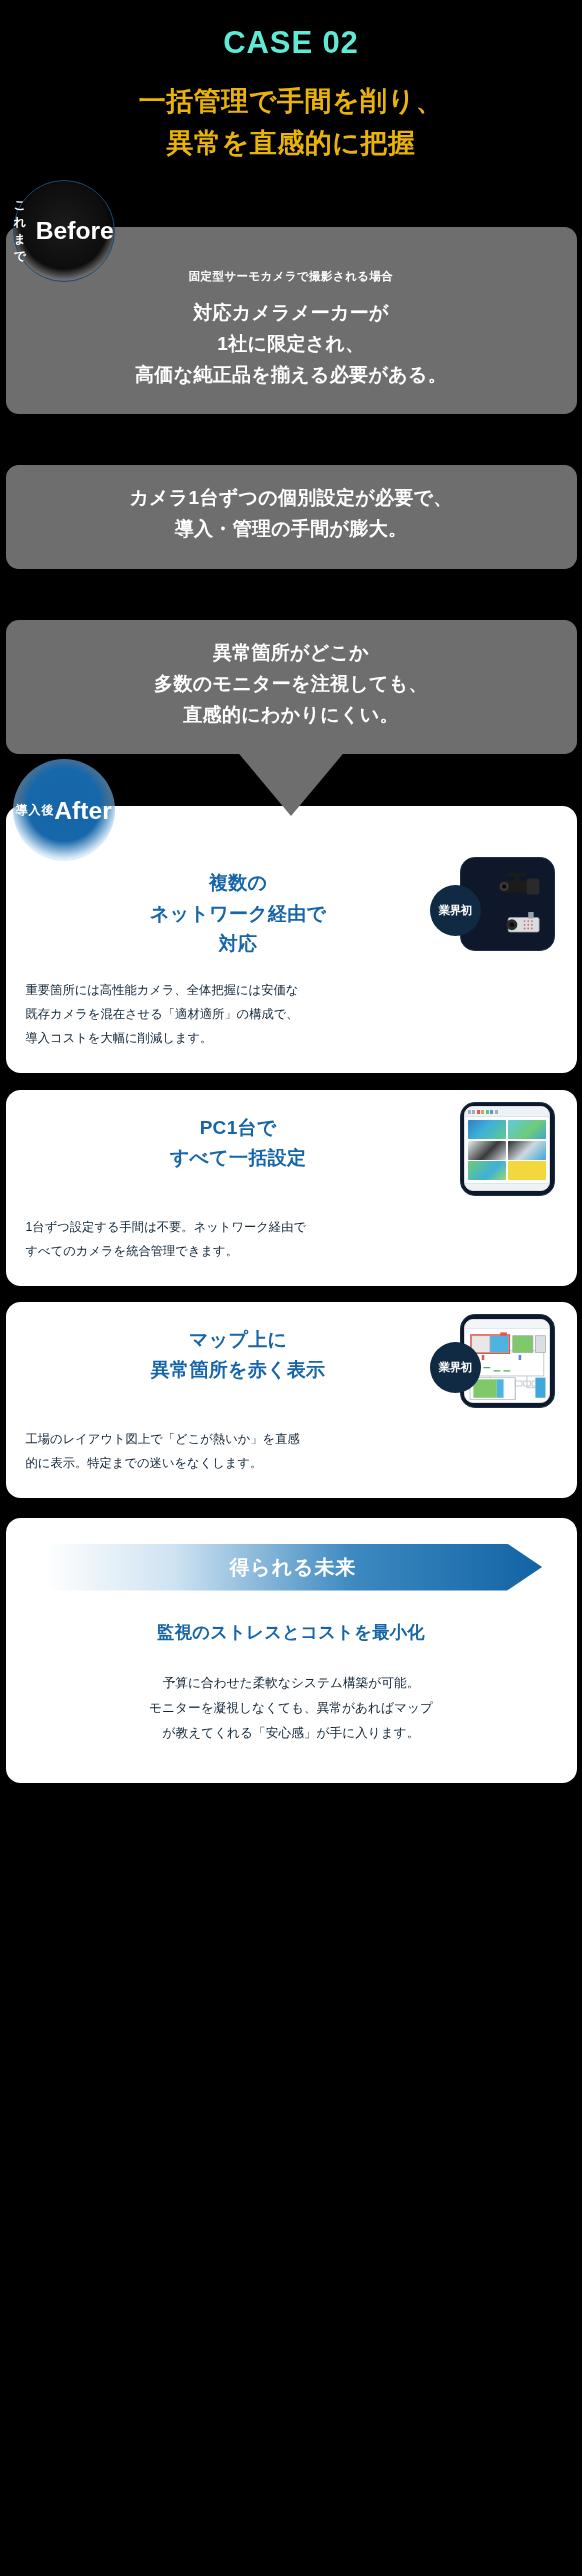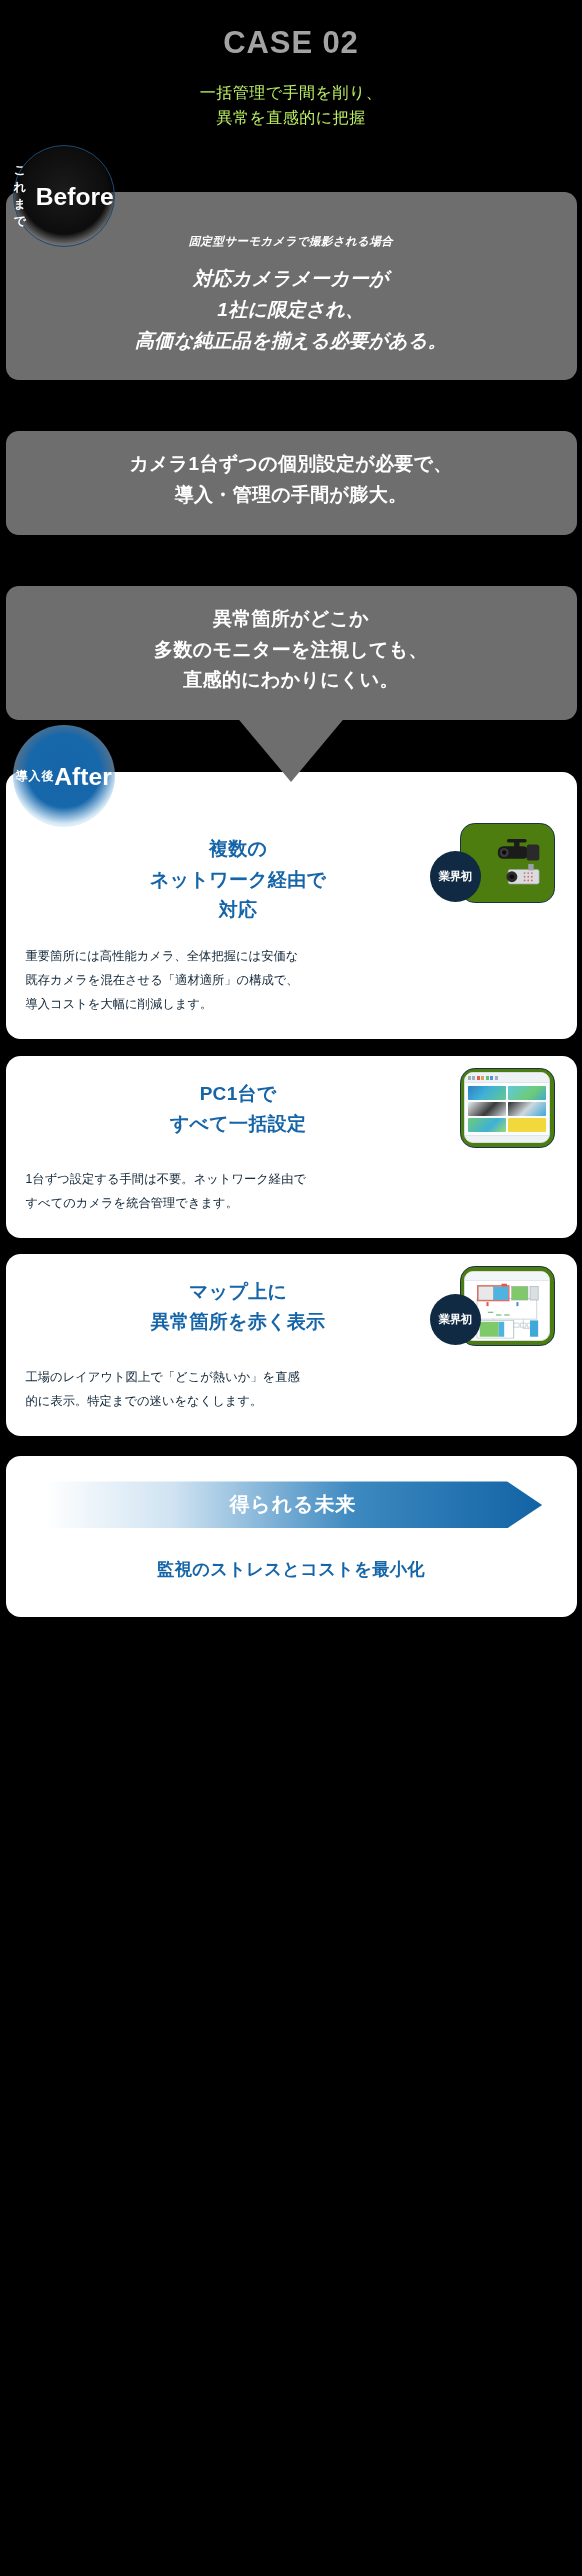--- a/index.html
+++ b/index.html
@@ -6,25 +6,25 @@
   html, body {
     width: 582px;
     background: #000;
     font-family: "Liberation Sans", "DejaVu Sans", sans-serif;
   }
   body { width: 582px; min-height: 2576px; position: relative; overflow-x: hidden; }
 
   
   .hero { padding: 16.4px 0 0; text-align: center; }
   .case-label {
-    color: #a3a3a3; font-size: 31px; font-weight: 800; letter-spacing: 0.9px;
+    color: #5eead4; font-size: 31px; font-weight: 800; letter-spacing: 0.9px;
     line-height: 1.2; padding: 7.3px 0 0;
   }
   .hero-sub {
-    color: #bef264; font-size: 16px; font-weight: 400; line-height: 1.55;
+    color: #eab308; font-size: 27px; font-weight: 700; line-height: 1.55;
     margin-top: 20px; letter-spacing: 0.5px;
   }
   .hero-sub .ln { display: block; }
 
   
   .badge-wrap { position: relative; height: 0; }
   .badge {
     position: absolute; left: 12.7px; top: -47px;
     width: 102px; height: 102px; border-radius: 50%;
     background: radial-gradient(circle at 50% 45%, #1b1b1b 0%, #0d0d0d 58%, rgba(10,10,10,0) 72%);
@@ -39,21 +39,21 @@
   .badge-top { color: #fff; font-size: 12px; font-weight: 700; letter-spacing: 0.9px; }
   .badge-main { color: #fff; font-size: 24.6px; font-weight: 700; line-height: 1.1; margin-top: 0.9px; }
 
   
   .before-zone { margin-top: 62px; }
   .gcard {
     background: #6e6e6e; color: #fff; border-radius: 12.7px;
     margin: 0 5.5px; padding: 18px 16.4px 24px; text-align: center;
     position: relative;
   }
-  .gcard.first { border-radius: 12.7px 12.7px 12.7px 12.7px; padding-top: 42px; font-style: italic; }
+  .gcard.first { border-radius: 12.7px 12.7px 12.7px 12.7px; padding-top: 42px; }
   .gcard-kicker { font-size: 11.4px; font-weight: 700; letter-spacing: 0.5px; margin-bottom: 14.6px; }
   .gcard-body { font-size: 19px; font-weight: 800; line-height: 1.62; letter-spacing: 0.3px; }
   .gcard-body .ln { display: block; }
 
   .arrow-gap { height: 51px; position: relative; background: #000; }
   .arrow-gap::after {
     content: ""; position: absolute; left: 50%; top: 0; transform: translateX(-50%);
     width: 0; height: 0;
     border-left: 36px solid transparent; border-right: 36px solid transparent;
     border-top: 42px solid #000;
@@ -83,23 +83,23 @@
   }
   .wcard-heading .ln { display: block; }
   .wcard-body {
     color: #0f2436; font-size: 12.3px; line-height: 1.95; margin-top: 20px;
     font-weight: 500;
   }
   .wcard-body .ln { display: block; }
 
   
   .thumb {
-    width: 95px; height: 80px; flex: 0 0 95px;
+    width: 95px; height: 94px; flex: 0 0 95px;
     border: 1.8px solid #16314a; border-radius: 14.6px;
-    background: #4d7c0f; position: relative; margin-right: 1.8px;
+    background: #0f172a; position: relative; margin-right: 1.8px;
   }
   .thumb.plain { border: 1.8px solid #16314a; }
   .first-badge {
     position: absolute; left: -31px; top: 27px;
     width: 51px; height: 51px; border-radius: 50%;
     background: #102a43; color: #fff; font-size: 11.4px; font-weight: 800;
     display: flex; align-items: center; justify-content: center; z-index: 5;
     letter-spacing: -0.5px;
   }
 
@@ -329,16 +329,21 @@
     </div>
   </div>
 </div>
 
 <div class="future">
   <div class="ribbon">
     <div class="ribbon-bg"></div>
     <div class="ribbon-text">得られる未来</div>
   </div>
   <div class="future-head">監視のストレスとコストを最小化</div>
+  <div class="future-body">
+    <span class="ln">予算に合わせた柔軟なシステム構築が可能。</span>
+    <span class="ln">モニターを凝視しなくても、異常があればマップ</span>
+    <span class="ln">が教えてくれる「安心感」が手に入ります。</span>
+  </div>
 </div>
 
 <div class="spacer-bottom"></div>
 
 
 </body></html>

